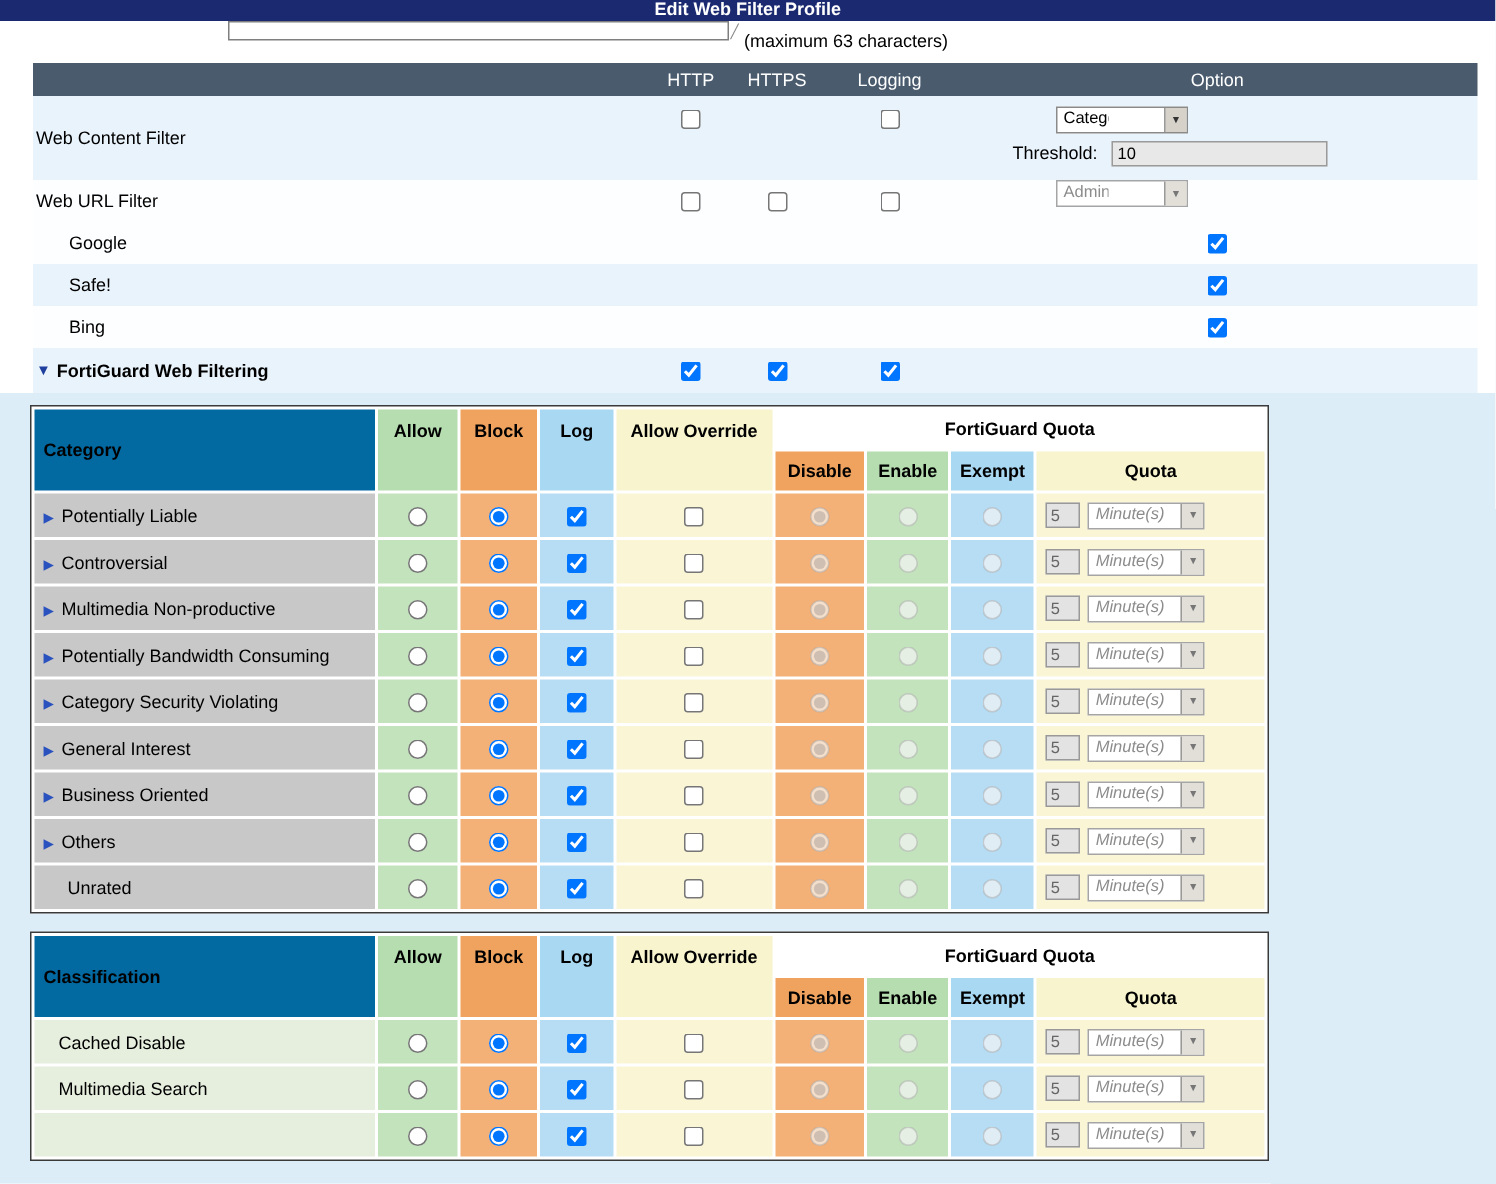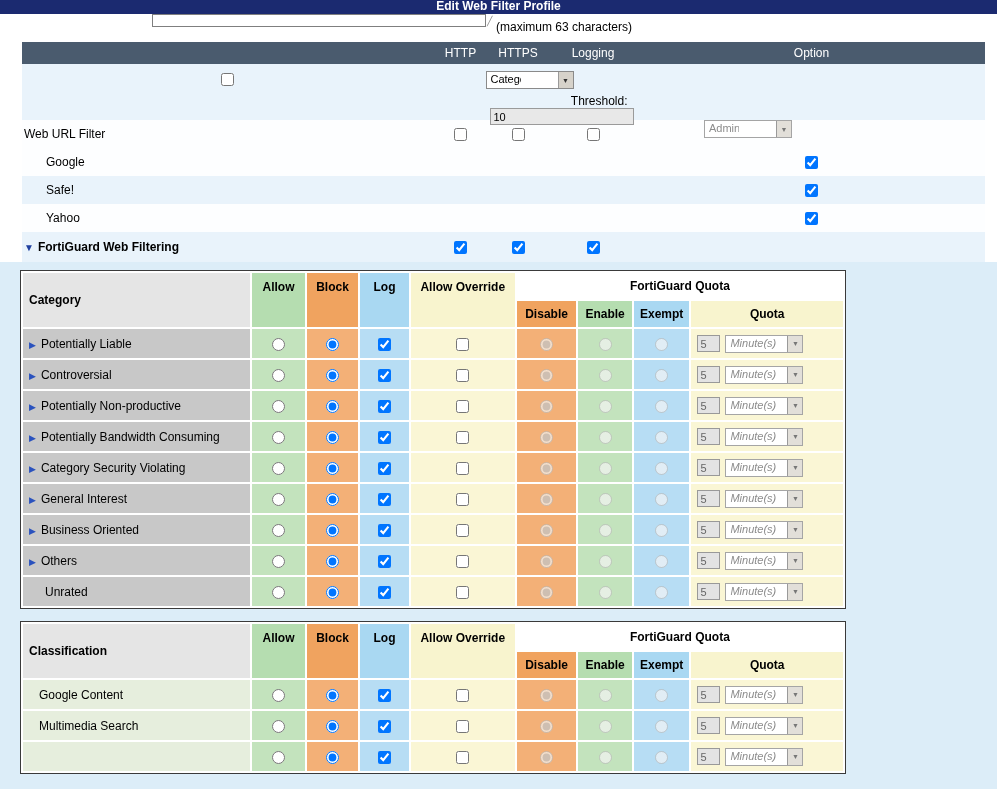--- a/index.html
+++ b/index.html
@@ -58,21 +58,21 @@
   .w88 { width: 88px; gap: 37px; }
   .w78 { width: 78px; font-style: italic; }
 
   
   .panel { background: #dcedf8; padding: 8px 0 40px 20px; min-height: 499px; }
   table.matrix { border-collapse: separate; border-spacing: 2px; background: #fff;
     border: 1px solid #3a3a3a; width: 826px; table-layout: fixed; margin-bottom: 12px; }
   table.matrix th, table.matrix td { font-size: 12px; }
   table.matrix thead th { font-weight: bold; height: 26px; }
   table.matrix tbody td { height: 29px; }
-  .grayhead { background: #e5e5e5; }
+  .grayhead { background: #0369a1; }
   .whitehead { background: #ffffff; }
   .green  { background: #b5ddb0; }
   .orange { background: #f0a35f; }
   .blue   { background: #a9d8f2; }
   .yellow { background: #f8f4ce; }
   .d-green  { background: #c3e3bd; }
   .d-orange { background: #f3b077; }
   .d-blue   { background: #b7ddf4; }
   .d-yellow { background: #faf6d5; }
   .hl { text-align: left; vertical-align: middle; padding-left: 6px; }
@@ -103,20 +103,21 @@
 
   <div class="mrow mhead">
     <div class="hcell"></div>
     <div class="hcell">HTTP</div>
     <div class="hcell">HTTPS</div>
     <div class="hcell">Logging</div>
     <div class="hcell">Option</div>
   </div>
 
   <div class="mrow row-blue wcf">
+    <div class="cell name-cell">Web Content Filter</div>
     <div class="cell c">
         <input type="checkbox" style="">
       </div>
     <div class="cell c"></div>
     <div class="cell c">
         <input type="checkbox" style="">
       </div>
     <div class="cell opt-col">
       <div class="sel-line">
         <span class="fselect w88">
@@ -167,21 +168,21 @@
     <div class="cell name-cell indent">Safe!</div>
     <div class="cell c"></div>
       <div class="cell c"></div>
       <div class="cell c"></div>
     <div class="cell c opt-center">
         <input type="checkbox" checked="" style="">
       </div>
   </div>
 
   <div class="mrow row-white h28">
-    <div class="cell name-cell indent">Yahoo</div>
+    <div class="cell name-cell indent">Bing</div>
     <div class="cell c"></div>
       <div class="cell c"></div>
       <div class="cell c"></div>
     <div class="cell c opt-center">
         <input type="checkbox" checked="" style="">
       </div>
   </div>
 
   <div class="mrow row-blue h30">
     <div class="cell name-cell">
@@ -254,21 +255,21 @@
         <td class="cc d-yellow"><input type="checkbox" style=""></td>
         <td class="cc d-orange"><input type="radio" name="q1" checked="" disabled="" style=""></td>
         <td class="cc d-green"><input type="radio" name="q1" disabled="" style=""></td>
         <td class="cc d-blue"><input type="radio" name="q1" disabled="" style=""></td>
         <td class="quota-cell d-yellow"><input class="qin" disabled="" value="5" style=""><span class="fselect w78 disabled">
               <span class="txt">Minute(s)</span>
               <span class="arr">▼</span>
             </span></td>
       </tr>
       <tr>
-        <td class="lbl"><span class="tri-right">▶</span><span>Potentially Non-productive</span></td>
+        <td class="lbl"><span class="tri-right">▶</span><span>Multimedia Non-productive</span></td>
         <td class="cc d-green"><input type="radio" name="c2" style=""></td>
         <td class="cc d-orange"><input type="radio" name="c2" checked="" style=""></td>
         <td class="cc d-blue"><input type="checkbox" checked="" style=""></td>
         <td class="cc d-yellow"><input type="checkbox" style=""></td>
         <td class="cc d-orange"><input type="radio" name="q2" checked="" disabled="" style=""></td>
         <td class="cc d-green"><input type="radio" name="q2" disabled="" style=""></td>
         <td class="cc d-blue"><input type="radio" name="q2" disabled="" style=""></td>
         <td class="quota-cell d-yellow"><input class="qin" disabled="" value="5" style=""><span class="fselect w78 disabled">
               <span class="txt">Minute(s)</span>
               <span class="arr">▼</span>
@@ -384,21 +385,21 @@
       </tr>
       <tr>
         <th class="orange ctr">Disable</th>
         <th class="green ctr">Enable</th>
         <th class="blue ctr">Exempt</th>
         <th class="yellow ctr">Quota</th>
       </tr>
     </thead>
     <tbody>
       <tr>
-        <td class="cls-lbl"><span>Google Content</span></td>
+        <td class="cls-lbl"><span>Cached Disable</span></td>
         <td class="cc d-green"><input type="radio" name="k0" style=""></td>
         <td class="cc d-orange"><input type="radio" name="k0" checked="" style=""></td>
         <td class="cc d-blue"><input type="checkbox" checked="" style=""></td>
         <td class="cc d-yellow"><input type="checkbox" style=""></td>
         <td class="cc d-orange"><input type="radio" name="j0" checked="" disabled="" style=""></td>
         <td class="cc d-green"><input type="radio" name="j0" disabled="" style=""></td>
         <td class="cc d-blue"><input type="radio" name="j0" disabled="" style=""></td>
         <td class="quota-cell d-yellow"><input class="qin" disabled="" value="5" style=""><span class="fselect w78 disabled">
               <span class="txt">Minute(s)</span>
               <span class="arr">▼</span>

